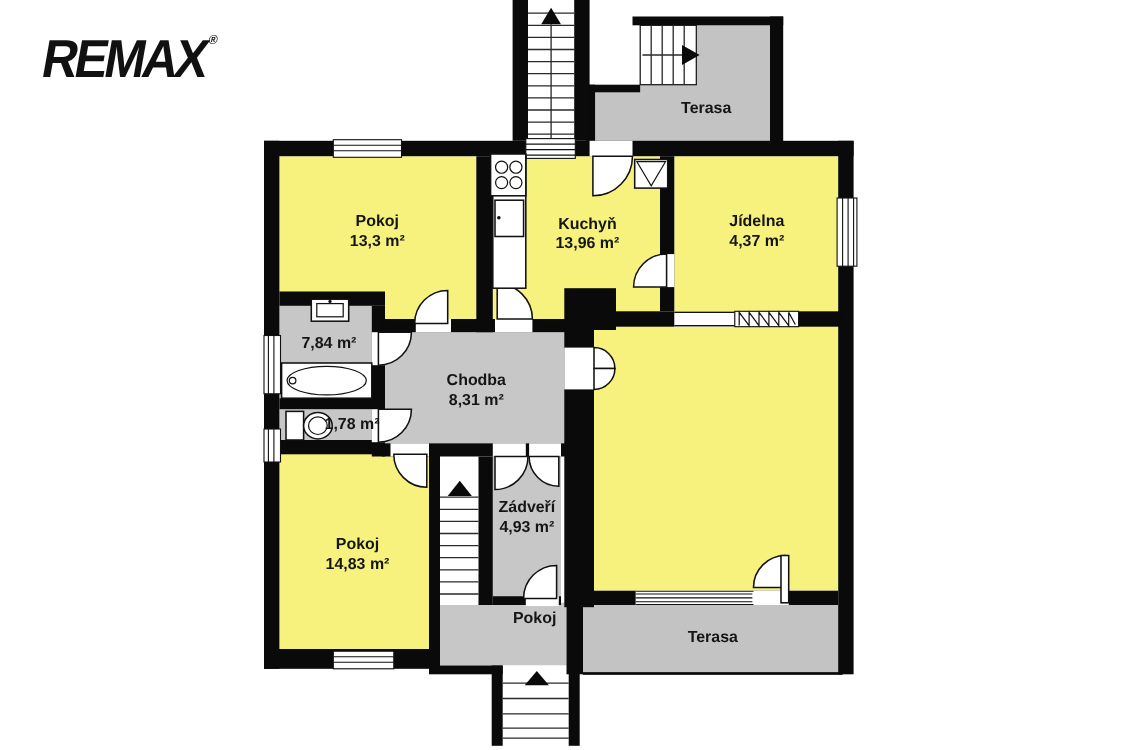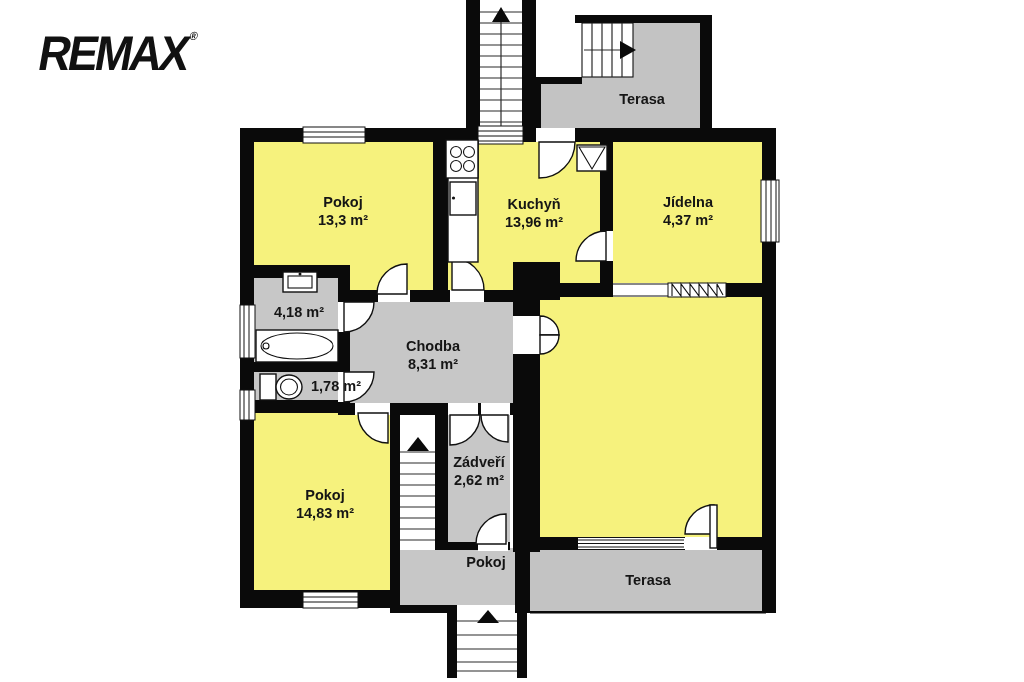--- a/index.html
+++ b/index.html
@@ -225,36 +225,36 @@
   </div>
   <div class="lbl" style="left:534px;top:213px">
     <span>Kuchyň</span>
       <span>13,96 m²</span>
   </div>
   <div class="lbl" style="left:688px;top:211px">
     <span>Jídelna</span>
       <span>4,37 m²</span>
   </div>
   <div class="lbl" style="left:299px;top:312px">
-    <span>4,18 m²</span>
-  </div>
-  <div class="lbl" style="left:336px;top:386px">
+    <span>7,84 m²</span>
+  </div>
+  <div class="lbl" style="left:320px;top:386px">
     <span>1,78 m²</span>
   </div>
   <div class="lbl" style="left:433px;top:355px">
     <span>Chodba</span>
       <span>8,31 m²</span>
   </div>
   <div class="lbl" style="left:325px;top:504px">
     <span>Pokoj</span>
       <span>14,83 m²</span>
   </div>
   <div class="lbl" style="left:479px;top:471px">
     <span>Zádveří</span>
-      <span>2,62 m²</span>
+      <span>4,93 m²</span>
   </div>
   <div class="lbl" style="left:486px;top:562px">
     <span>Pokoj</span>
   </div>
   <div class="lbl" style="left:642px;top:99px">
     <span>Terasa</span>
   </div>
   <div class="lbl" style="left:648px;top:580px">
     <span>Terasa</span>
   </div>

